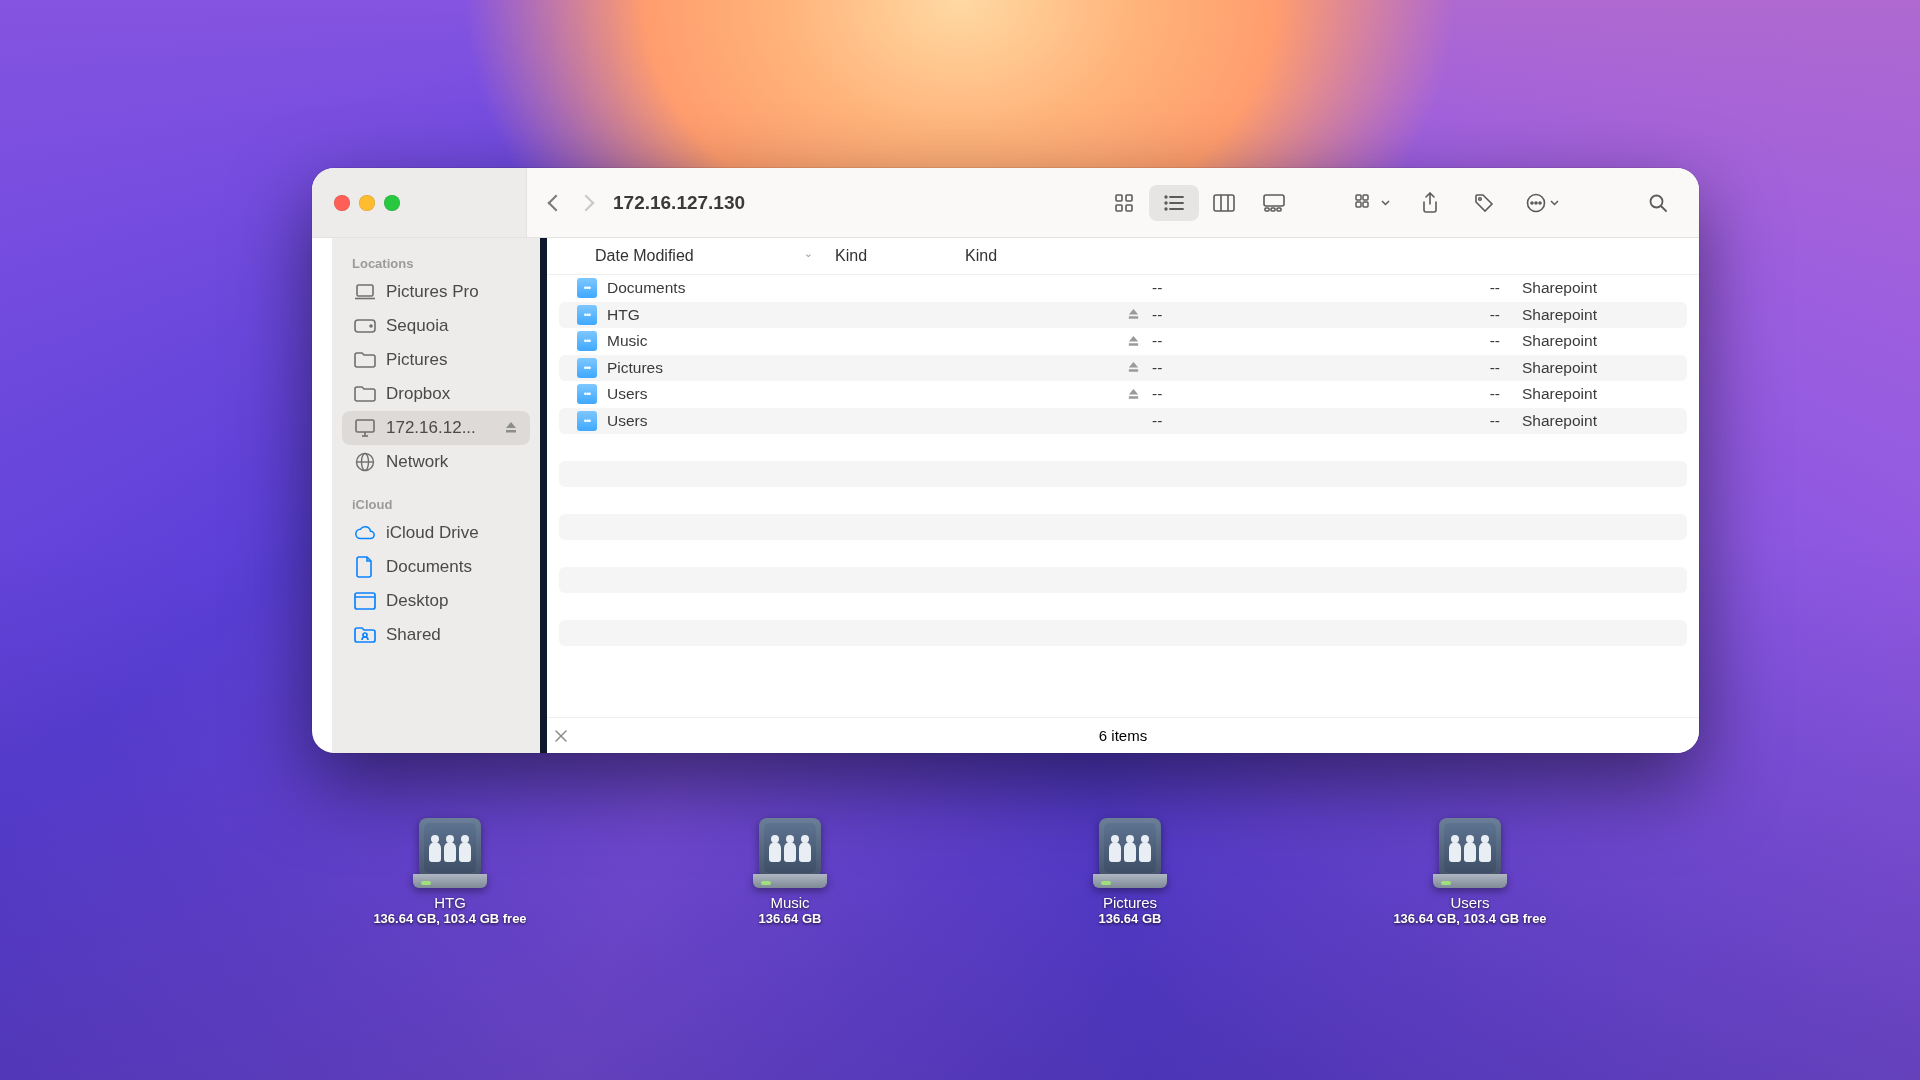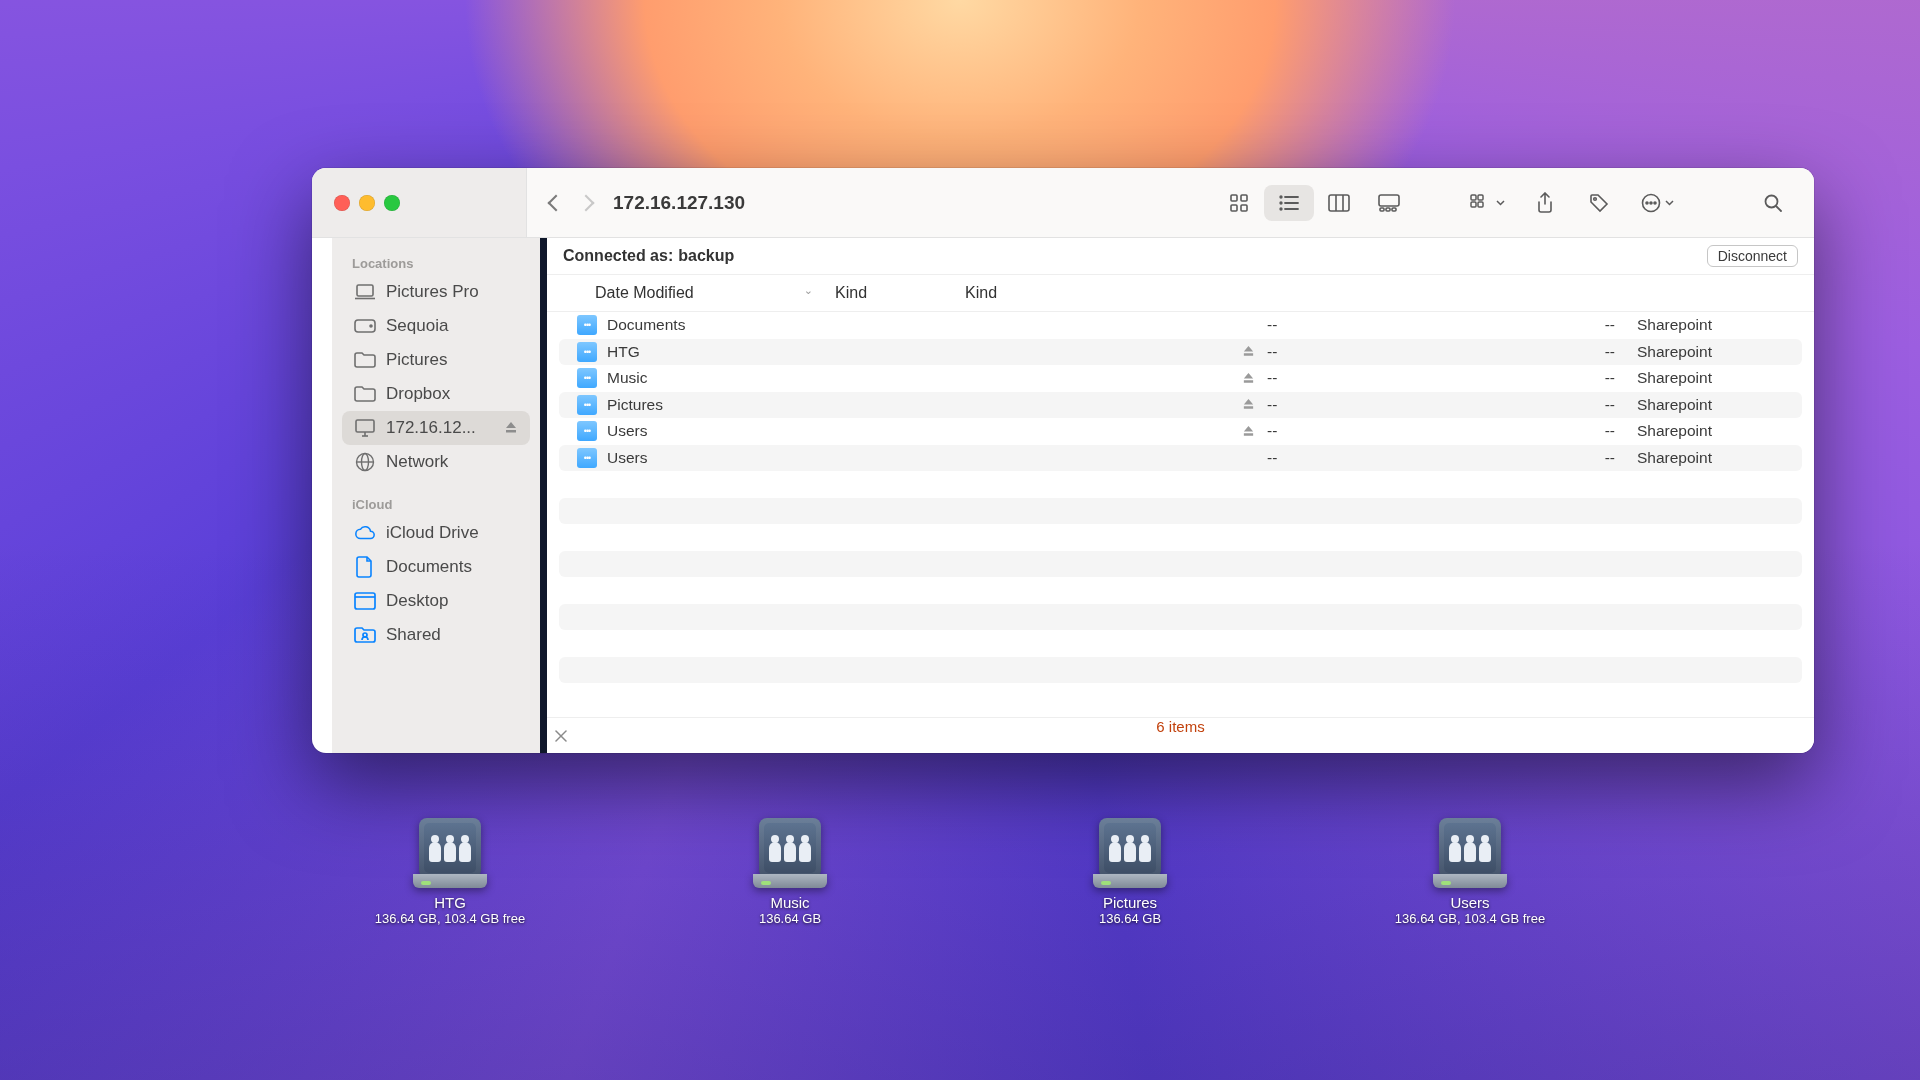--- a/index.html
+++ b/index.html
@@ -18,22 +18,22 @@
       #f28f6a 170deg, #ffb37a 180deg, #f28f6a 190deg,
       #e07a90 210deg, #b86ec8 240deg, #9c5ee0 270deg,
       #7a4fe0 300deg, #5a3fd8 330deg, #7a4fe0 360deg),
     radial-gradient(circle at 50% 100%, #4c33b8 0%, #2d1f7a 80%);
 }
 .wallpaper::before {
   content:""; position:absolute; inset:0;
   background: linear-gradient(180deg, transparent 50%, rgba(30,20,80,.25) 100%);
 }
 .window {
-  position: absolute; left: 312px; top: 168px; width: 1502px; height: 585px;
-  border-radius: 14px; overflow: hidden;
+  position: absolute; left: 312px; top: 168px; width: 1387px; height: 585px;
+  border-radius: 22px; overflow: hidden;
   box-shadow: 0 30px 80px rgba(0,0,0,.5), 0 0 0 1px rgba(0,0,0,.08);
   background: #fff;
   display: flex; flex-direction: column;
 }
 .titlebar {
   height: 70px; display: flex; align-items: center;
   border-bottom: 1px solid #e2e2e2;
 }
 .sidebar-head {
   width: 215px; height: 100%;
@@ -82,25 +82,25 @@
 .row{height:26.5px;display:flex;align-items:center;border-radius:6px;padding-left:18px}
 .row.alt{background:#f5f5f5}
 .row.data{color:#3a3a3a;font-size:15.5px}
 .rf-icon{width:20px;height:20px;border-radius:3px;background:linear-gradient(#7ec7ff,#3fa8ff);display:flex;align-items:center;justify-content:center;margin-right:10px}
 .rf-icon span{font-size:9px;color:#fff;letter-spacing:-1px}
 .rn{flex:1;display:flex;align-items:center}
 .rej{color:#9a9a9a;margin-right:12px}
 .rd{width:240px}
 .rs{width:130px;text-align:right;padding-right:22px}
 .rk{width:165px}
-.statusbar{height:36px;border-top:1px solid #eee;display:flex;padding:0 4px;color:#c2410c;font-size:15px}
+.statusbar{height:36px;border-top:1px solid #eee;display:flex;align-items:center;padding:0 4px;color:#000000;font-size:15px}
 .status-x{color:#8a8a8a;width:20px;display:flex;align-items:center;justify-content:center}
 .desktop-icons{position:absolute;left:0;right:0;top:812px;display:flex;justify-content:center;gap:130px}
 .di{display:flex;flex-direction:column;align-items:center;width:210px;text-align:center;color:#fff;text-shadow:0 1px 3px rgba(0,0,0,.8);font-size:15px}
-.di-sub{font-size:13px;font-weight:400}
+.di-sub{font-size:13px;font-weight:700}
 .drive{width:74px;height:76px;position:relative;margin-bottom:6px;filter:drop-shadow(0 3px 4px rgba(0,0,0,.4))}
 .drive .slab{position:absolute;left:6px;right:6px;top:6px;bottom:10px;background:linear-gradient(#6b7f99,#44536a);border-radius:8px}
 .drive .slab::before{content:"";position:absolute;left:5px;right:5px;top:5px;bottom:5px;background:linear-gradient(#5d7390,#3e4e66);border-radius:5px}
 .drive .people{position:absolute;left:14px;right:14px;top:18px;bottom:26px;display:flex;justify-content:space-around;align-items:flex-end}
 .drive .p{width:12px;height:20px;background:#e9eef5;border-radius:6px 6px 3px 3px;position:relative}
 .drive .p::before{content:"";position:absolute;left:2px;top:-7px;width:8px;height:8px;border-radius:50%;background:#e9eef5}
 .drive .base{position:absolute;left:0;right:0;bottom:0;height:14px;background:linear-gradient(#aeb7c2,#7f8a97);border-radius:0 0 6px 6px}
 .drive .base::after{content:"";position:absolute;left:8px;bottom:3px;width:10px;height:4px;background:#9fe07a;border-radius:2px}
 .chev{width:12px;height:12px;border:2.2px solid currentColor;border-top:none;border-right:none;transform:rotate(45deg)}
 .chev.r{transform:rotate(-135deg)}
@@ -306,27 +306,20 @@
                 <circle cx="11" cy="9" r="2"></circle>
                 <path d="M8 14a3 3 0 016 0"></path>
               </svg>
             </span>
             <span>Shared</span>
     </div>
         </div>
     </div>
 
     <div class="main">
-      <div class="banner">
-        <span><b>Connected as:</b></span>
-        <span style="width:5px"></span>
-        <b>backup</b>
-        <div class="spacer"></div>
-        <button class="disconnect">Disconnect</button>
-      </div>
       <div class="cols">
         <div class="col-date">
           <span>Date Modified</span>
             <span class="sort-caret">⌄</span>
         </div>
         <div class="col-size">Kind</div>
         <div class="col-kind">Kind</div>
       </div>
       <div class="rows" id="rows">
           <div class="row data ">

